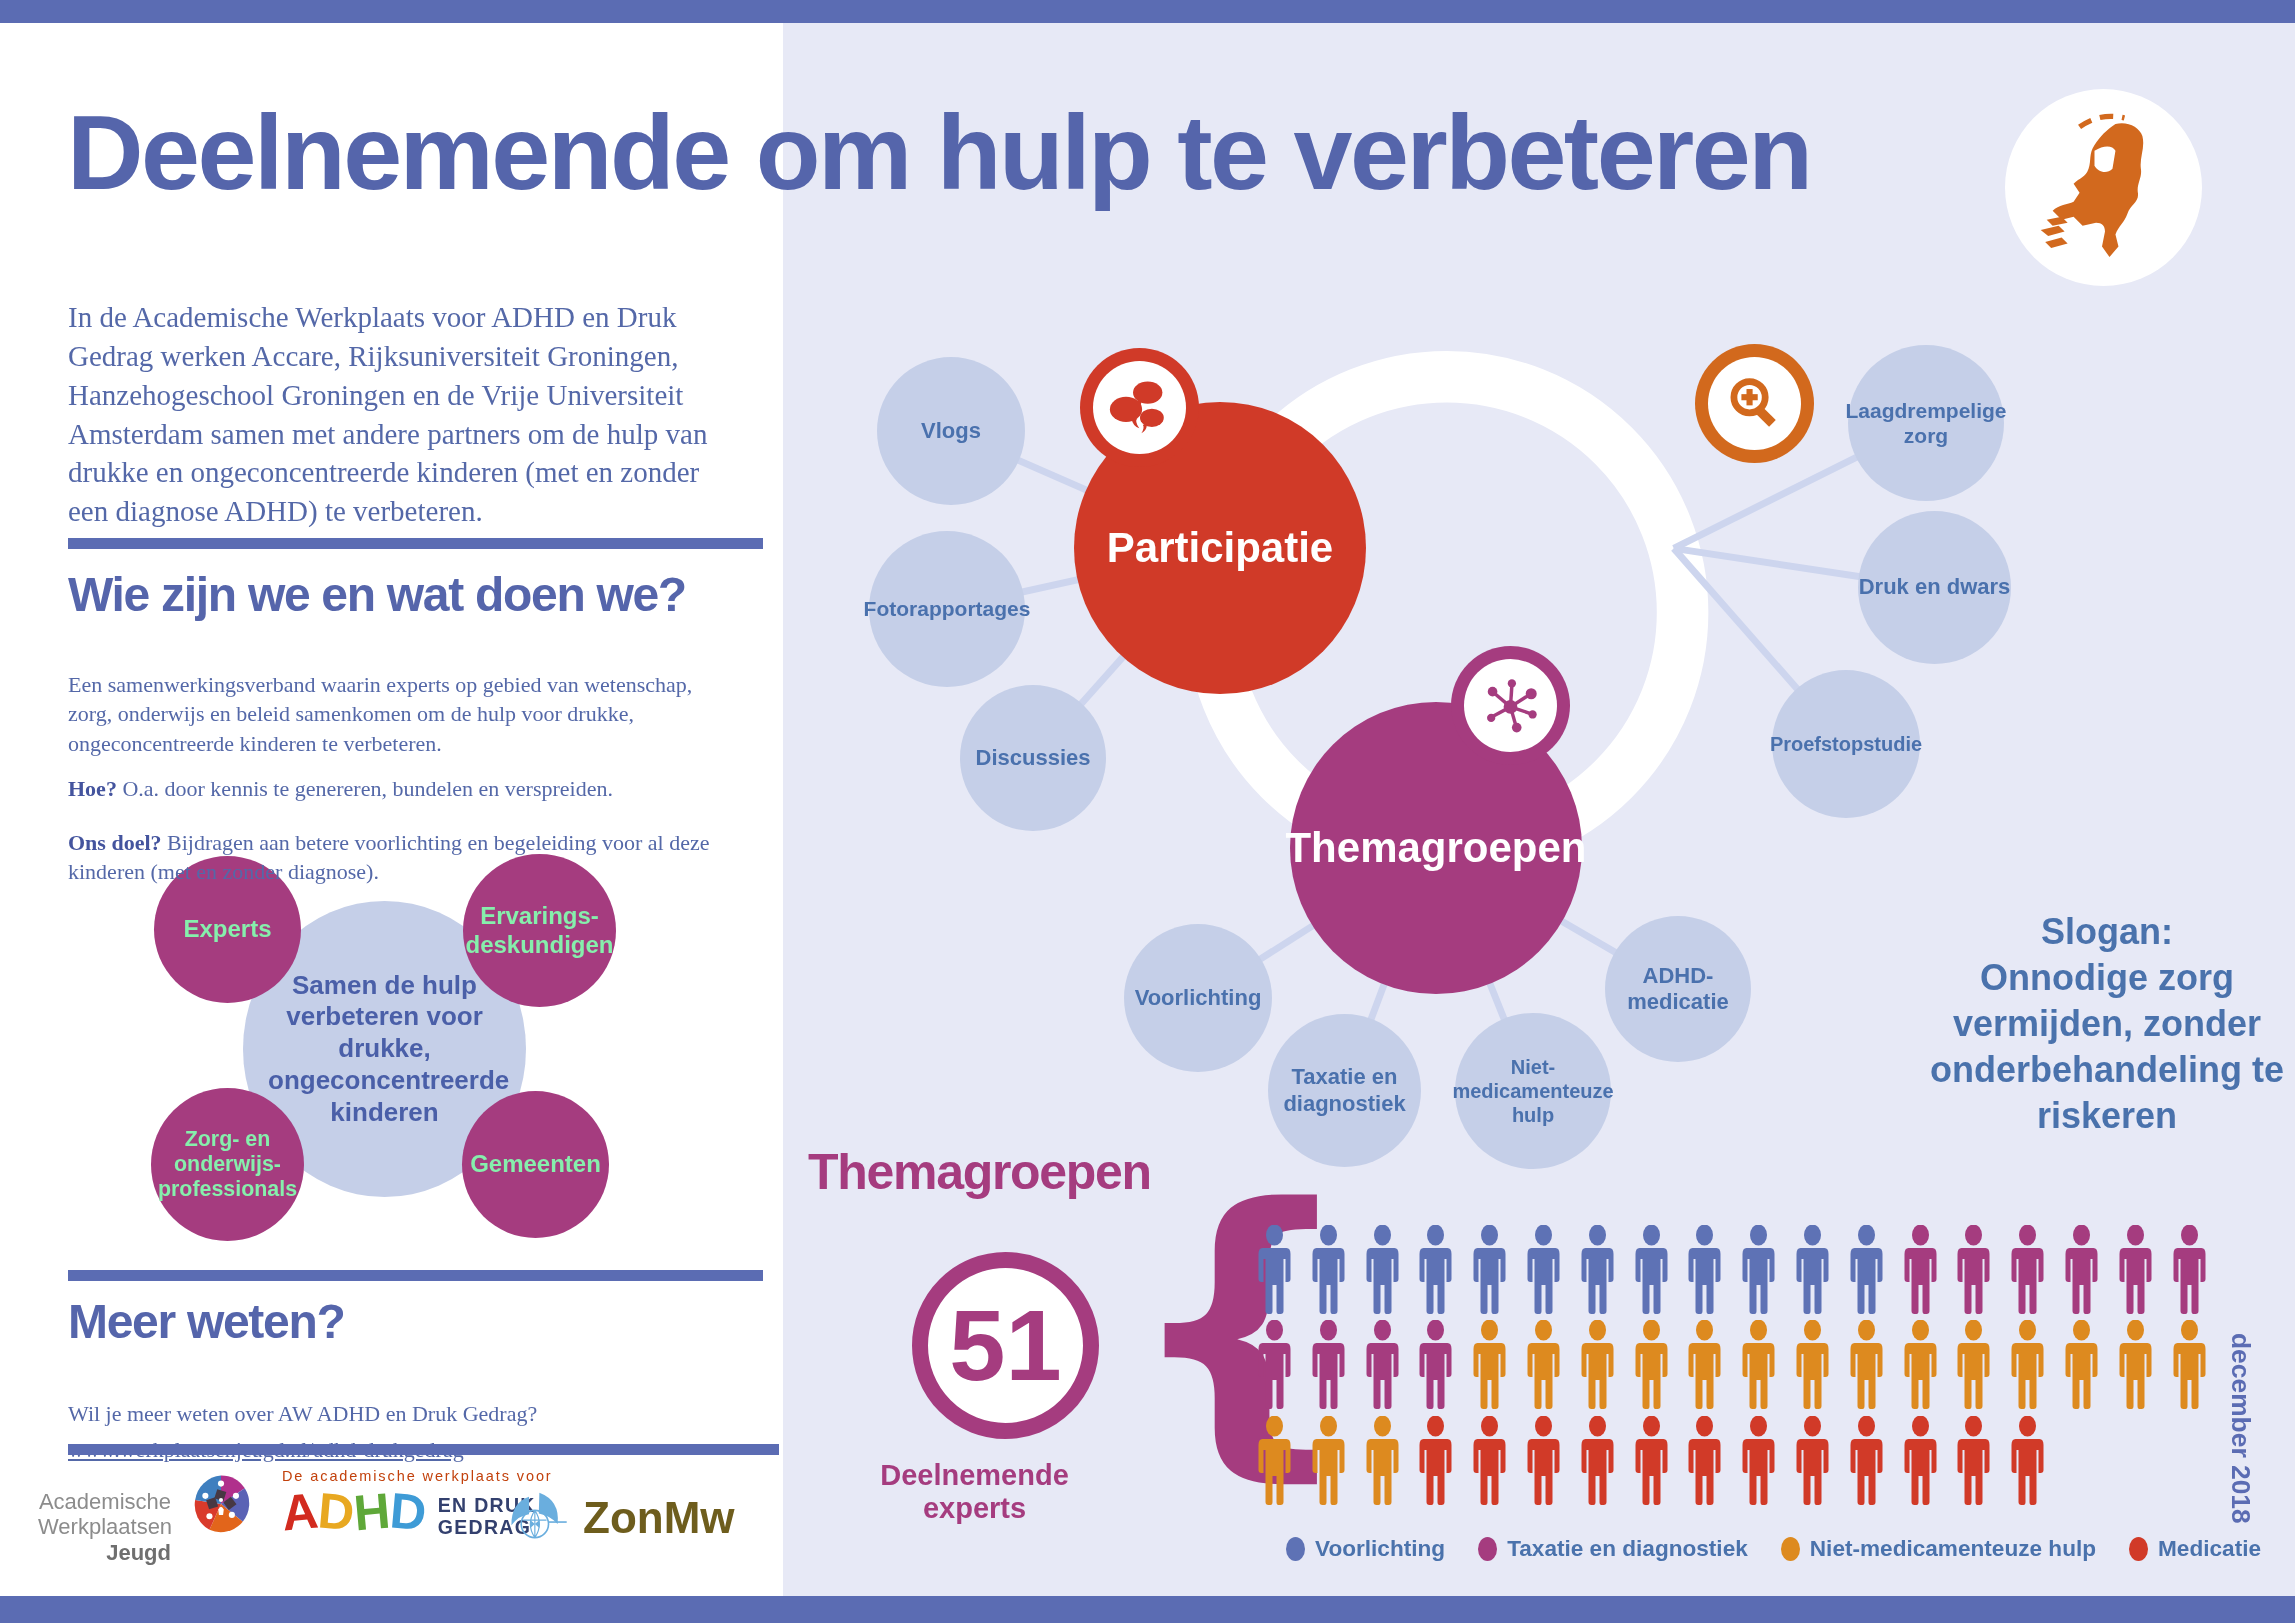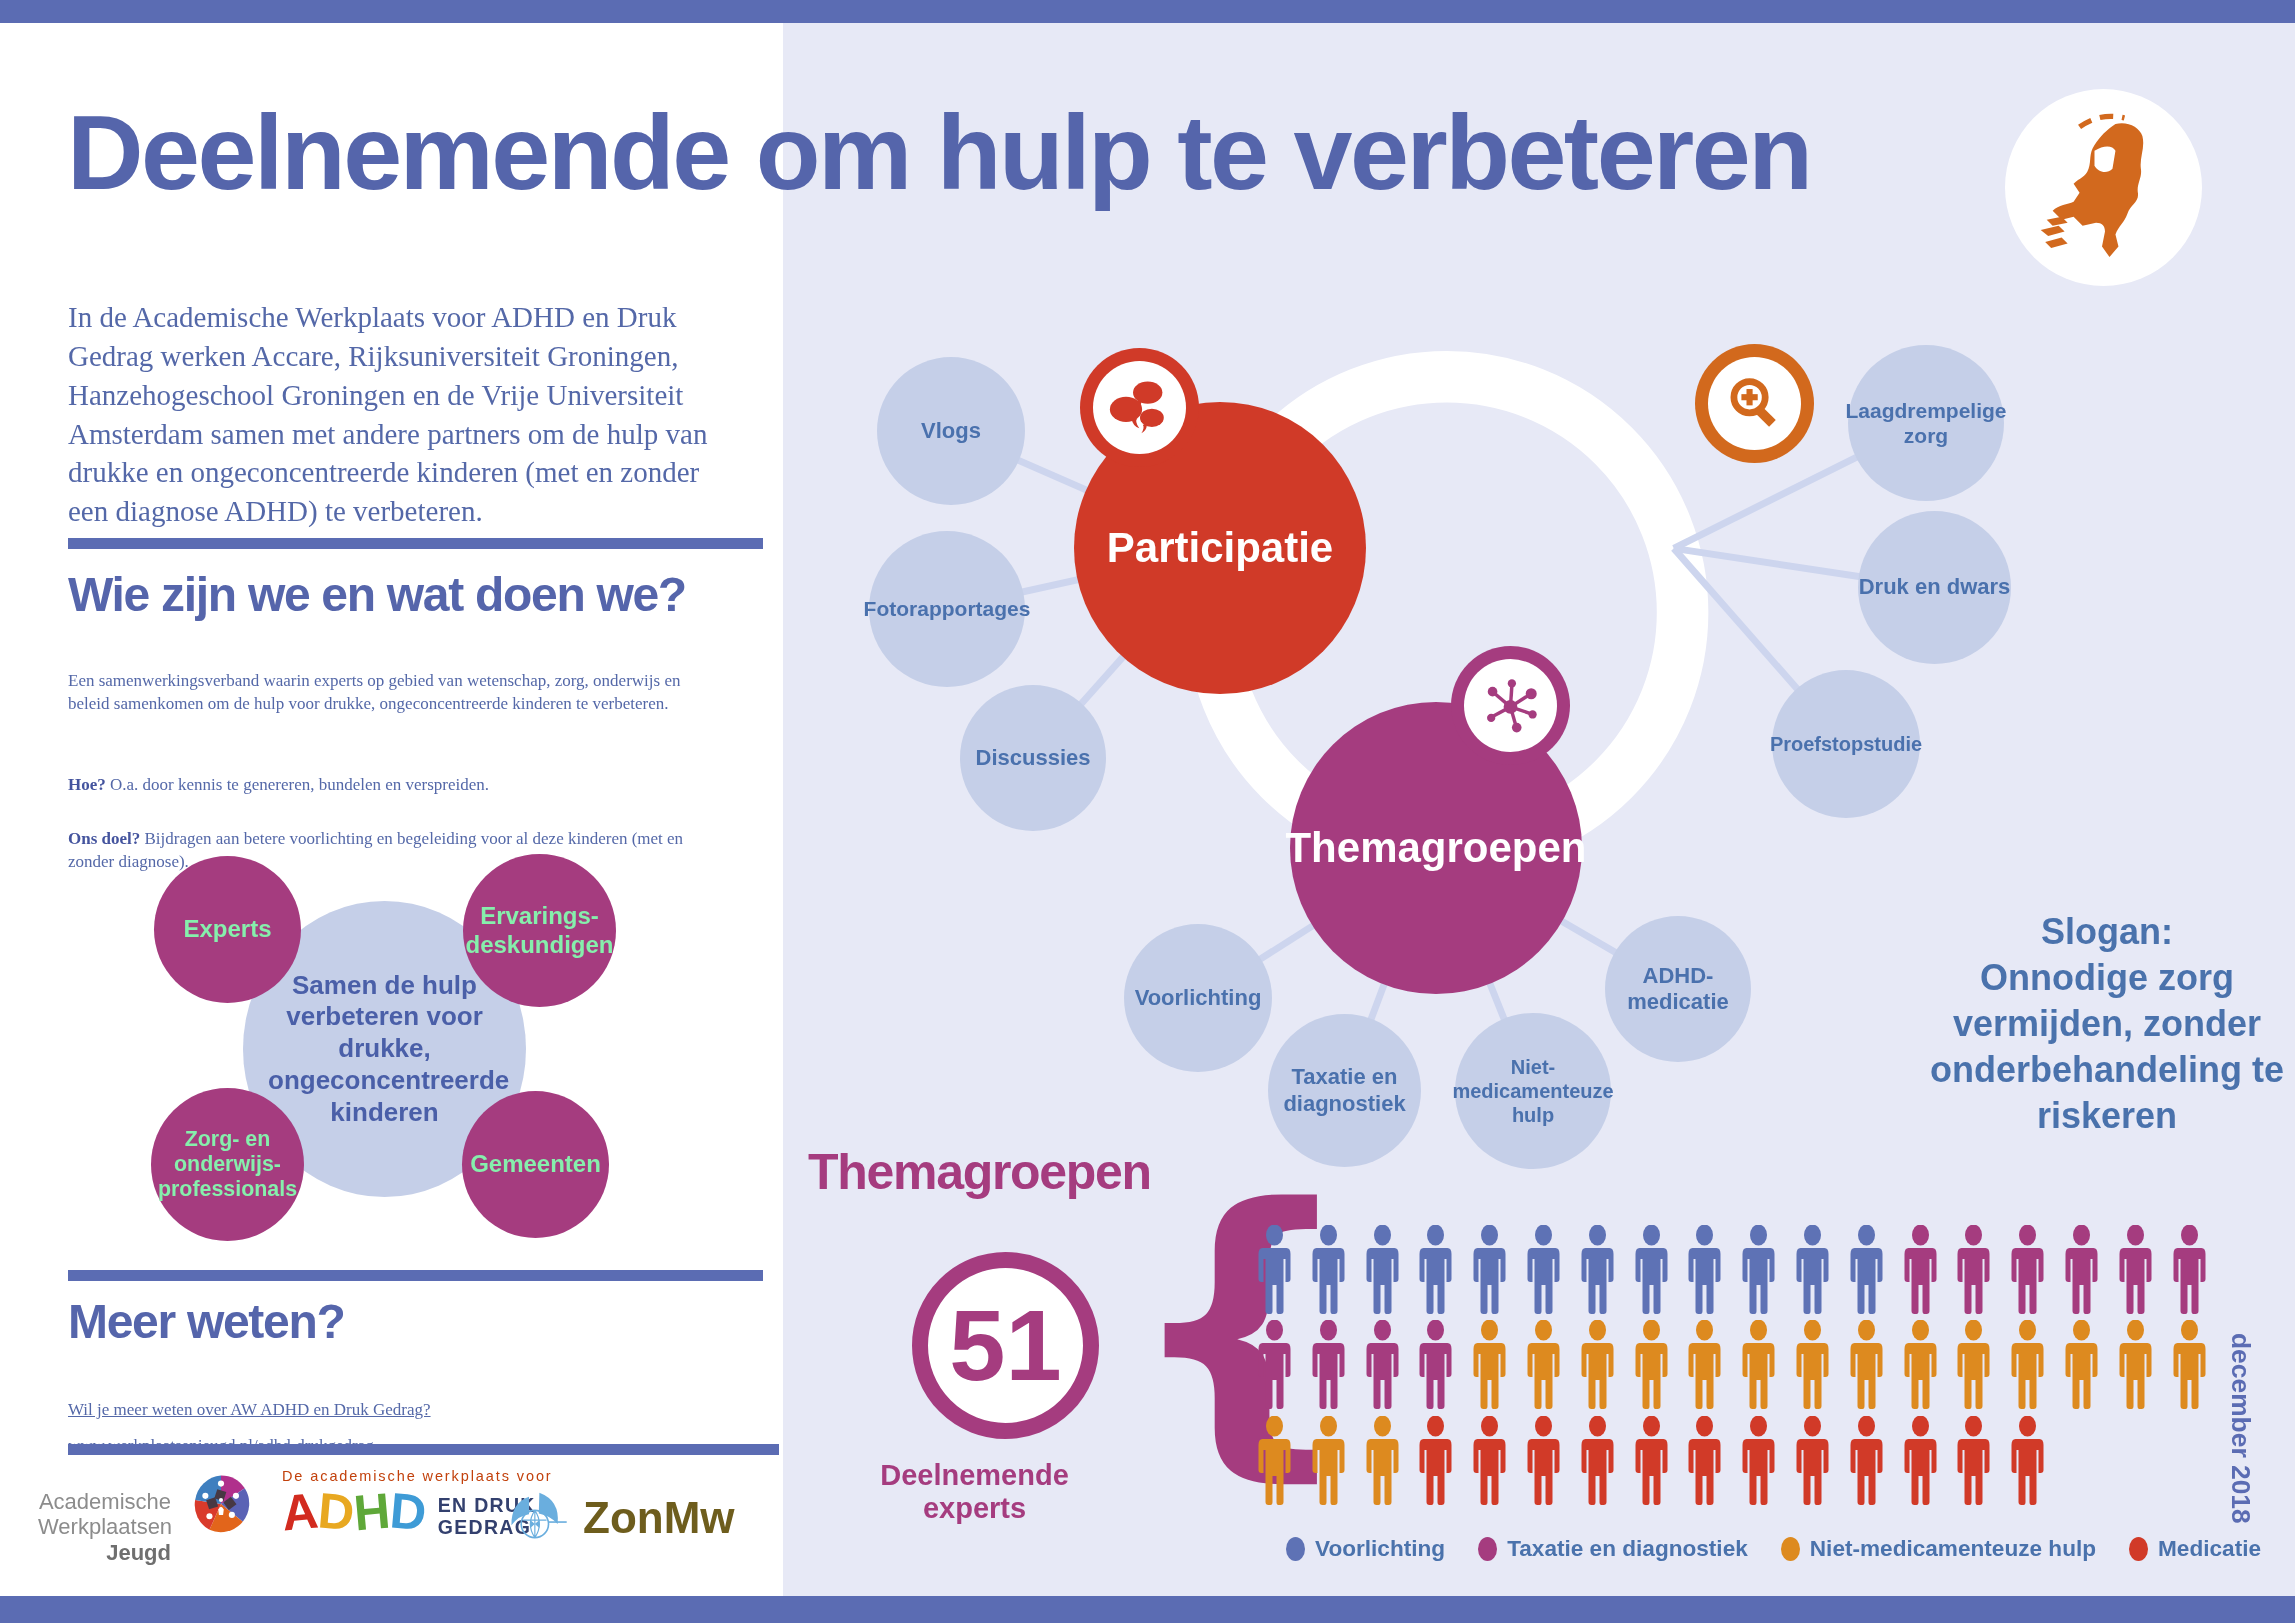--- a/index.html
+++ b/index.html
@@ -8,21 +8,21 @@
   .bar{position:absolute;left:0;width:2295px;background:#5b6cb3;}
   .panel-right{position:absolute;left:783px;top:22.6px;width:1513px;height:1573px;background:#e7e9f6;}
   .pre{white-space:pre-line;}
 
   .big-title{position:absolute;left:67px;top:99px;width:2075px;font-weight:bold;
              font-size:106px;letter-spacing:-2.5px;color:#5565ab;line-height:1;z-index:6;}
   .serif{font-family:"Liberation Serif","DejaVu Serif",serif;color:#5468a8;}
   .intro{position:absolute;left:68px;top:269px;width:657px;font-size:29px;line-height:1.34;z-index:5;}
   .hrbar{position:absolute;height:10.7px;background:#5b6cb3;z-index:5;}
   .h2{position:absolute;font-weight:bold;font-size:48px;letter-spacing:-1.3px;color:#5565ab;z-index:5;}
-  .bodyp{position:absolute;left:68px;width:657px;font-size:17px;line-height:1.33;z-index:5;margin-top:34px;}
+  .bodyp{position:absolute;left:68px;width:657px;font-size:22px;line-height:1.33;z-index:5;margin-top:34px;}
   .blabel{font-weight:bold;color:#44549e;}
 
   .cluster-node{position:absolute;border-radius:50%;background:#a53c7f;color:#86efac;
       display:flex;align-items:center;justify-content:center;text-align:center;
       font-weight:bold;font-size:24px;line-height:1.18;z-index:4;}
   .cluster-center{position:absolute;border-radius:50%;background:#c5cfe8;color:#4a5fa8;
       display:flex;align-items:center;justify-content:center;text-align:center;
       font-weight:bold;font-size:26px;line-height:1.22;z-index:3;}
 
   .net-svg{position:absolute;left:0;top:0;z-index:1;pointer-events:none;}
@@ -112,21 +112,21 @@
     <span class="pre">Zorg- en
 onderwijs-
 professionals</span>
   </div>
   <div class="cluster-node" style="left:462px;top:1091px;width:147px;height:147px;">
     <span class="pre">Gemeenten</span>
   </div>
 
   <div class="hrbar" style="left:68px;top:1270px;width:695px;"></div>
   <div class="h2" style="left:68px;top:1294px;">Meer weten?</div>
-  <p class="bodyp serif" style="top:1365px;text-decoration:underline;">Wil je meer weten over AW ADHD en Druk Gedrag?</p>
+  <p class="bodyp serif" style="top:1365px;">Wil je meer weten over AW ADHD en Druk Gedrag?</p>
   <p class="bodyp serif meer-link" style="top:1401px;">www.werkplaatsenjeugd.nl/adhd-drukgedrag</p>
   <div class="hrbar" style="left:68px;top:1444px;width:711px;"></div>
 
   <div class="awj-text">
     <div>Academische</div>
     <div>Werkplaatsen</div>
     <div class="jeugd">Jeugd</div>
   </div>
   <svg class="pinwheel" width="68" height="70" viewBox="0 0 100 100">
     <g>

